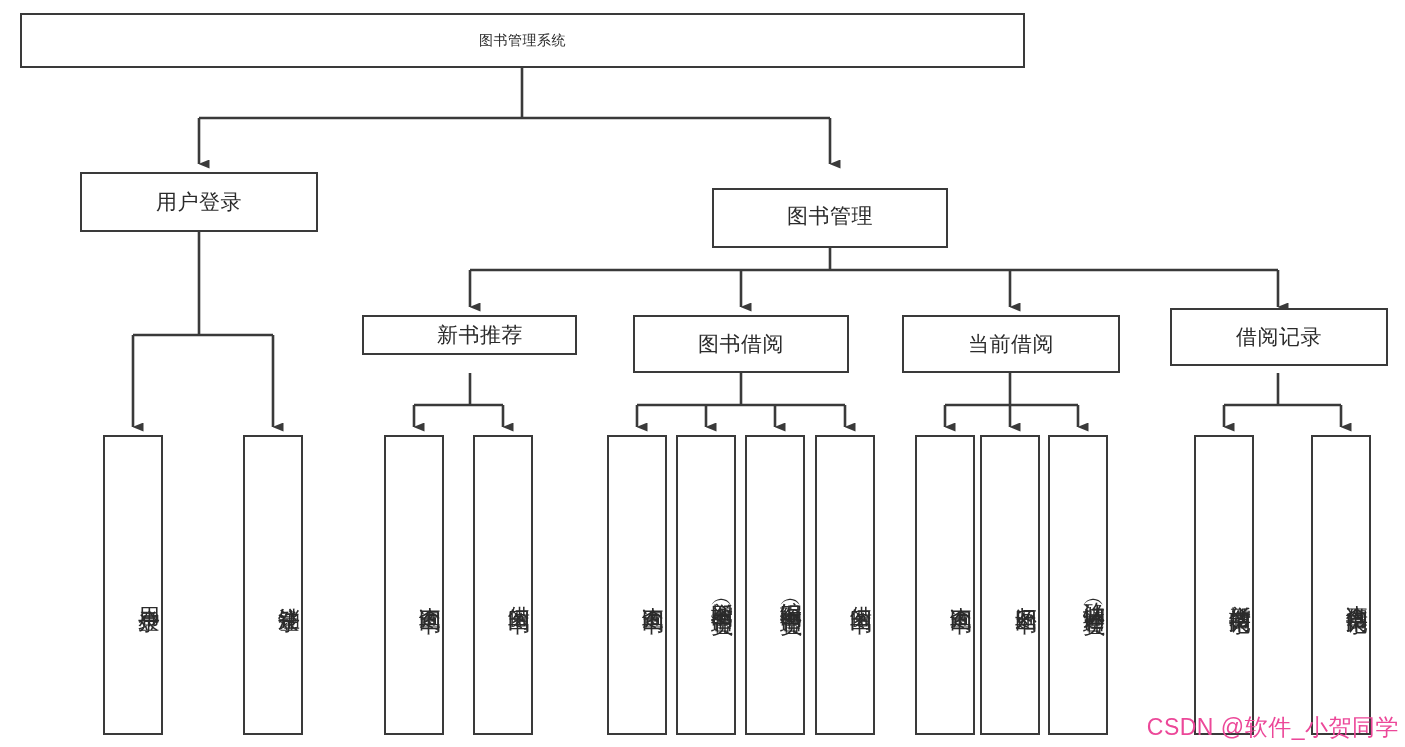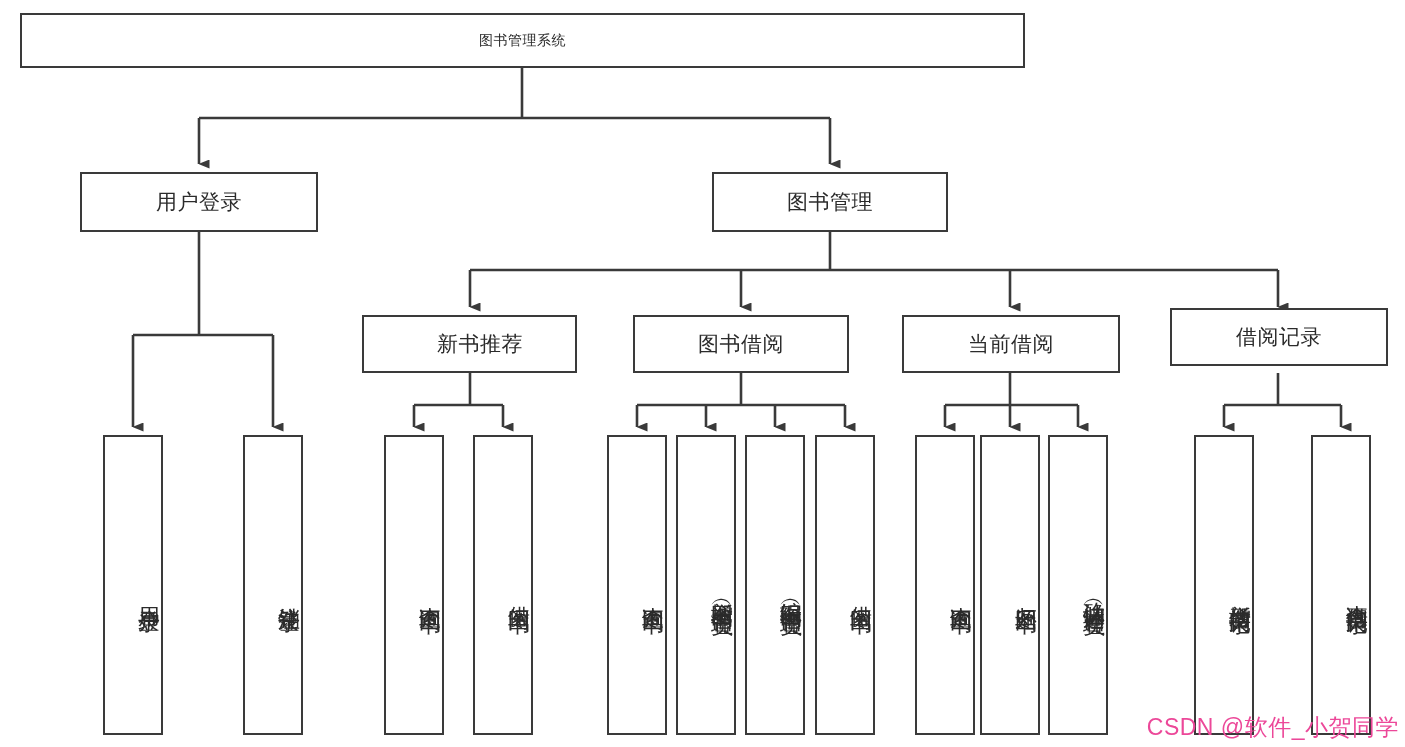--- a/index.html
+++ b/index.html
@@ -115,25 +115,25 @@
     </g>
   </svg>
 
   <div class="node h-node root" style="left:20px;top:13px;width:1005px;height:55px;">
     <span class="lbl">图书管理系统</span>
   </div>
 
   <div class="node h-node" style="left:80px;top:172px;width:238px;height:60px;">
     <span class="lbl">用户登录</span>
   </div>
-  <div class="node h-node" style="left:712px;top:172px;width:236px;height:60px;">
+  <div class="node h-node" style="left:712px;top:188px;width:236px;height:60px;font-family:Liberation Mono, monospace;">
     <span class="lbl">图书管理</span>
   </div>
 
-  <div class="node h-node" style="left:362px;top:315px;width:215px;height:58px;padding-left:21px;">
+  <div class="node h-node" style="left:362px;top:315px;width:215px;height:40px;padding-left:21px;">
     <span class="lbl">新书推荐</span>
   </div>
   <div class="node h-node" style="left:633px;top:315px;width:216px;height:58px;">
     <span class="lbl">图书借阅</span>
   </div>
   <div class="node h-node" style="left:902px;top:315px;width:218px;height:58px;">
     <span class="lbl">当前借阅</span>
   </div>
   <div class="node h-node" style="left:1170px;top:308px;width:218px;height:58px;">
     <span class="lbl">借阅记录</span>

